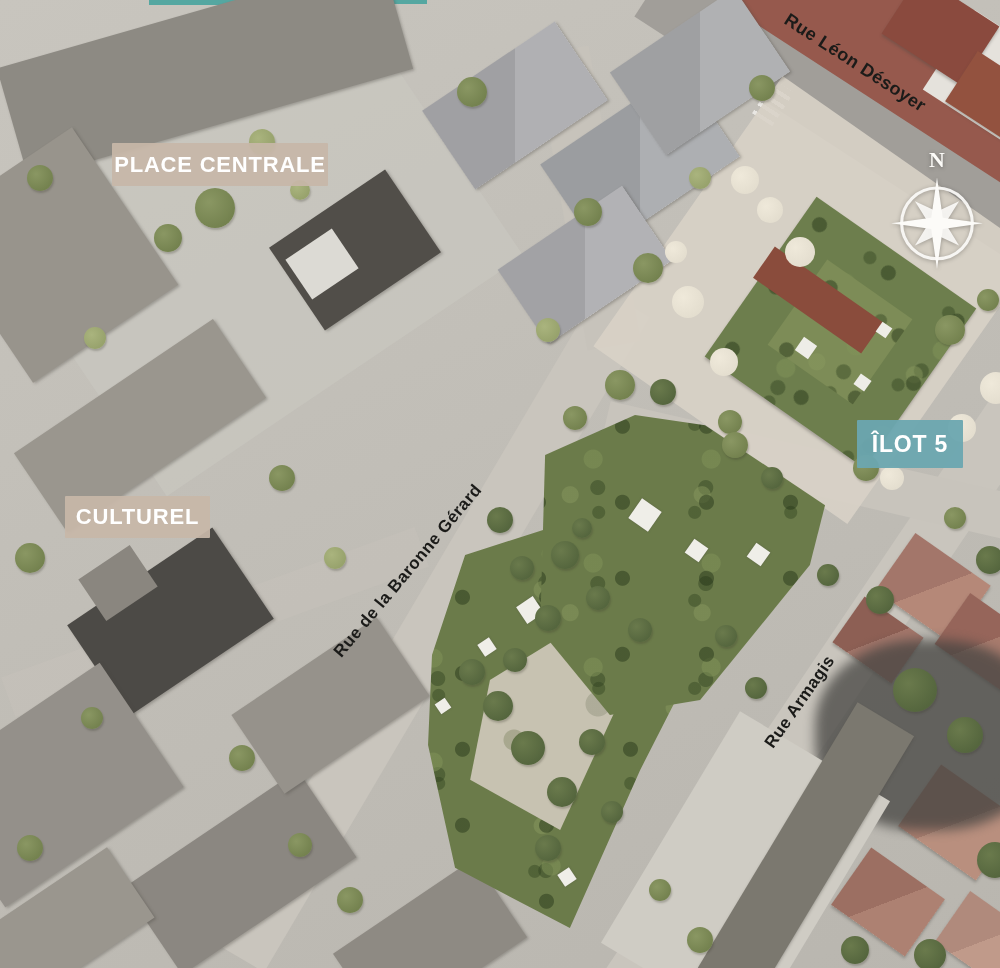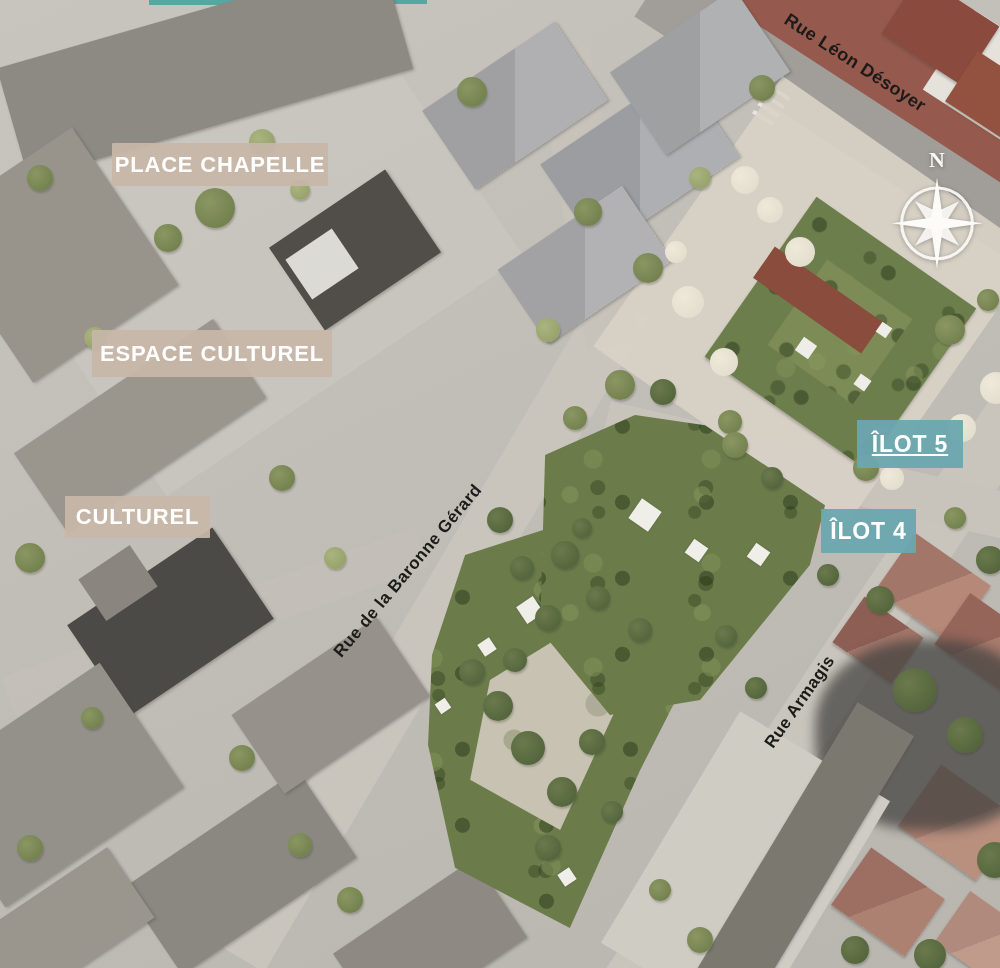--- a/index.html
+++ b/index.html
@@ -168,25 +168,23 @@
       <div class="tree" style="left: 665px; top: 241px; width: 22px; height: 22px; background: radial-gradient(circle at 35% 35%, rgb(239, 233, 218), rgb(228, 222, 207) 72%); box-shadow: none;"></div>
       <div class="tree" style="left: 731px; top: 166px; width: 28px; height: 28px; background: radial-gradient(circle at 35% 35%, rgb(239, 233, 218), rgb(228, 222, 207) 72%); box-shadow: none;"></div>
       <div class="tree" style="left: 757px; top: 197px; width: 26px; height: 26px; background: radial-gradient(circle at 35% 35%, rgb(239, 233, 218), rgb(228, 222, 207) 72%); box-shadow: none;"></div>
       <div class="tree" style="left: 785px; top: 237px; width: 30px; height: 30px; background: radial-gradient(circle at 35% 35%, rgb(239, 233, 218), rgb(228, 222, 207) 72%); box-shadow: none;"></div>
     </div>
 
   <div class="street-name" style="left:855px;top:63px;font-size:18px;transform:translate(-50%,-50%) rotate(33deg);">Rue Léon Désoyer</div>
   <div class="street-name" style="left:408px;top:571px;font-size:17px;transform:translate(-50%,-50%) rotate(-50deg);">Rue de la Baronne Gérard</div>
   <div class="street-name" style="left:800px;top:702px;font-size:17px;transform:translate(-50%,-50%) rotate(-55deg);">Rue Armagis</div>
 
-  <div class="area-label beige" style="left:112px;top:143px;width:216px;height:43px;font-size:22px;">PLACE CHAPELLE</div>
-  <div class="area-label beige" style="left:92px;top:330px;width:240px;height:47px;font-size:22px;">ESPACE CULTUREL</div>
+  <div class="area-label beige" style="left:112px;top:143px;width:216px;height:43px;font-size:22px;">PLACE CENTRALE</div>
   <div class="area-label beige" style="left:65px;top:496px;width:145px;height:42px;font-size:22px;">CULTUREL</div>
-  <div class="area-label teal" style="left:857px;top:420px;width:106px;height:48px;font-size:23px;text-decoration:underline;">ÎLOT 5</div>
-  <div class="area-label teal" style="left:821px;top:509px;width:95px;height:44px;font-size:23px;">ÎLOT 4</div>
+  <div class="area-label teal" style="left:857px;top:420px;width:106px;height:48px;font-size:23px;">ÎLOT 5</div>
 
   <svg class="compass" width="104" height="132" viewBox="0 0 100 126">
     <text x="50" y="18" text-anchor="middle" fill="#fcfbf8" font-family="Liberation Serif, serif" font-size="21" font-weight="bold">N</text>
     <circle cx="50" cy="72" r="34" fill="none" stroke="#fcfbf8" stroke-width="3" opacity=".92"></circle>
     <polygon points="50,60.5 71.2,50.8 58,72 71.2,93.2 50,83.5 28.8,93.2 42,72 28.8,50.8" fill="#fcfbf8" opacity=".9"></polygon>
     <polygon points="50,28 55.5,66.5 94,72 55.5,77.5 50,116 44.5,77.5 6,72 44.5,66.5" fill="#fcfbf8"></polygon>
   </svg>
 </div>
 
 </body></html>

